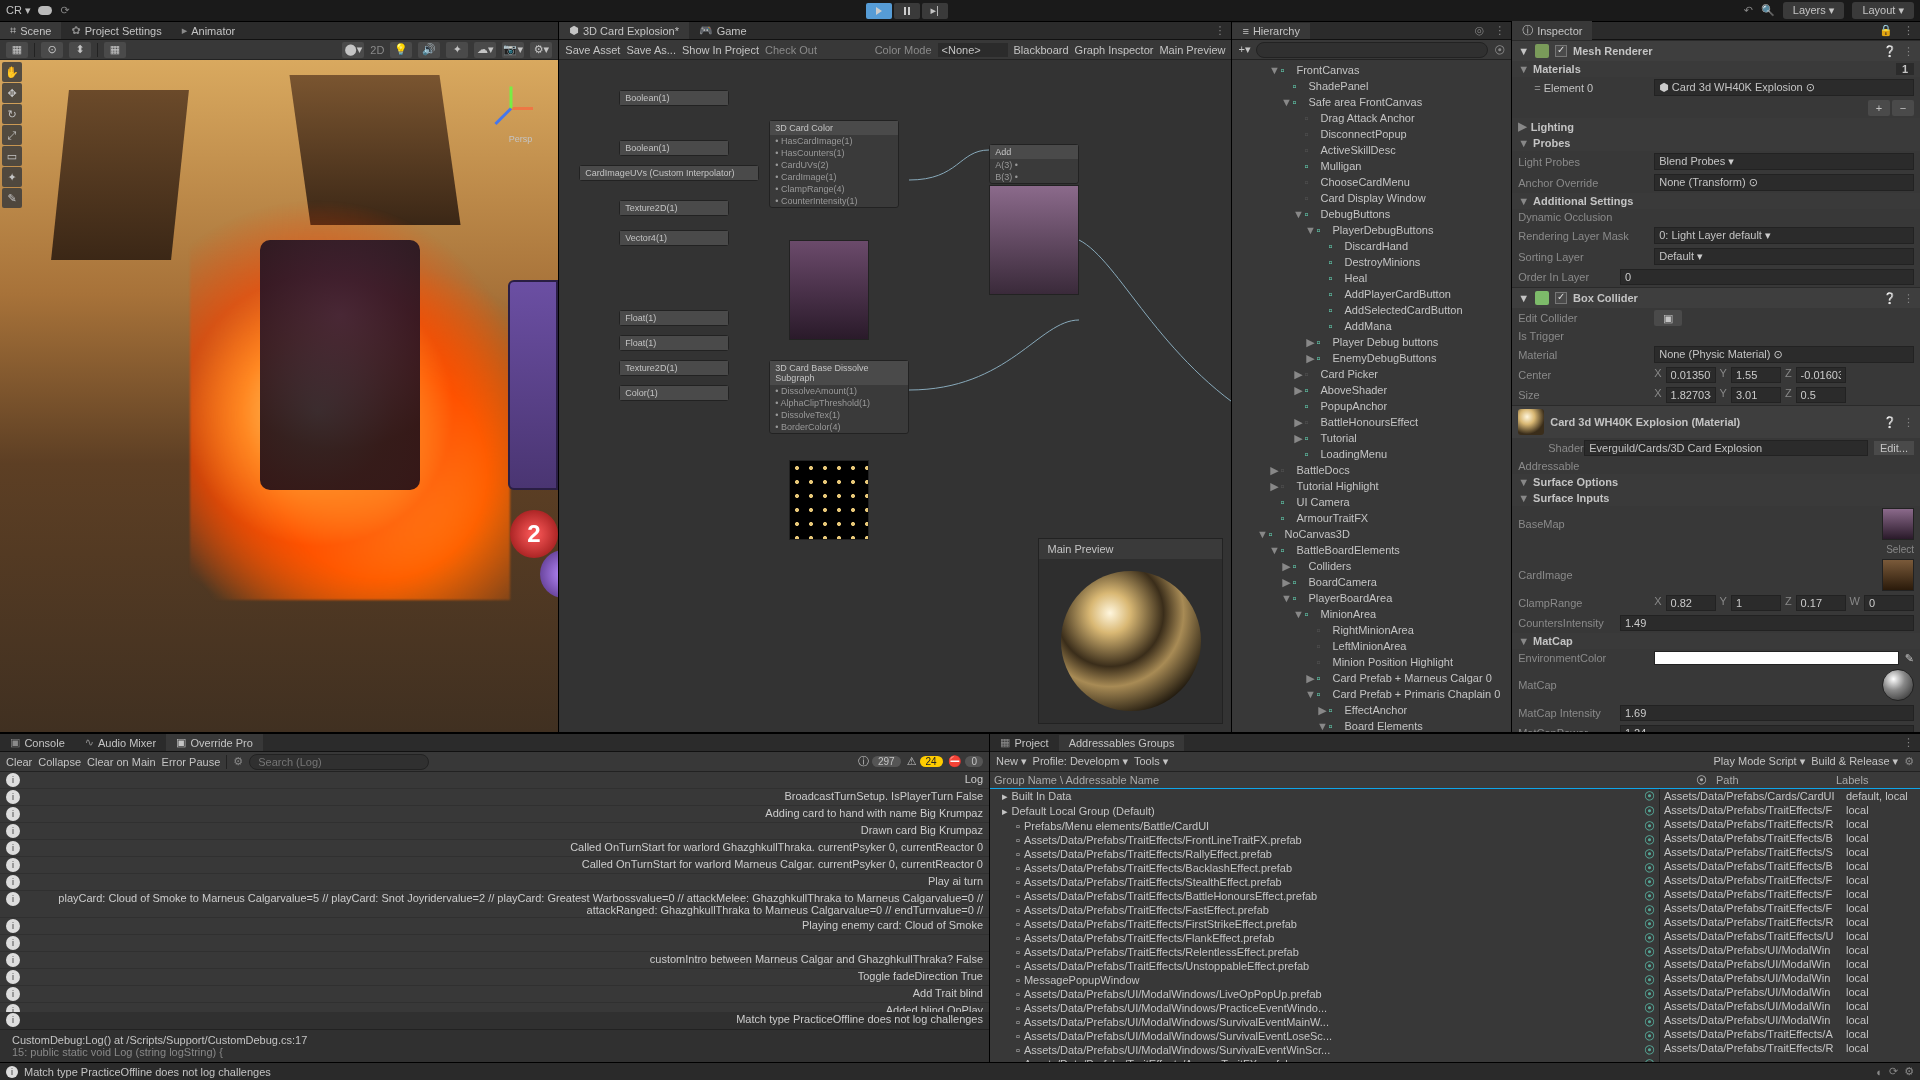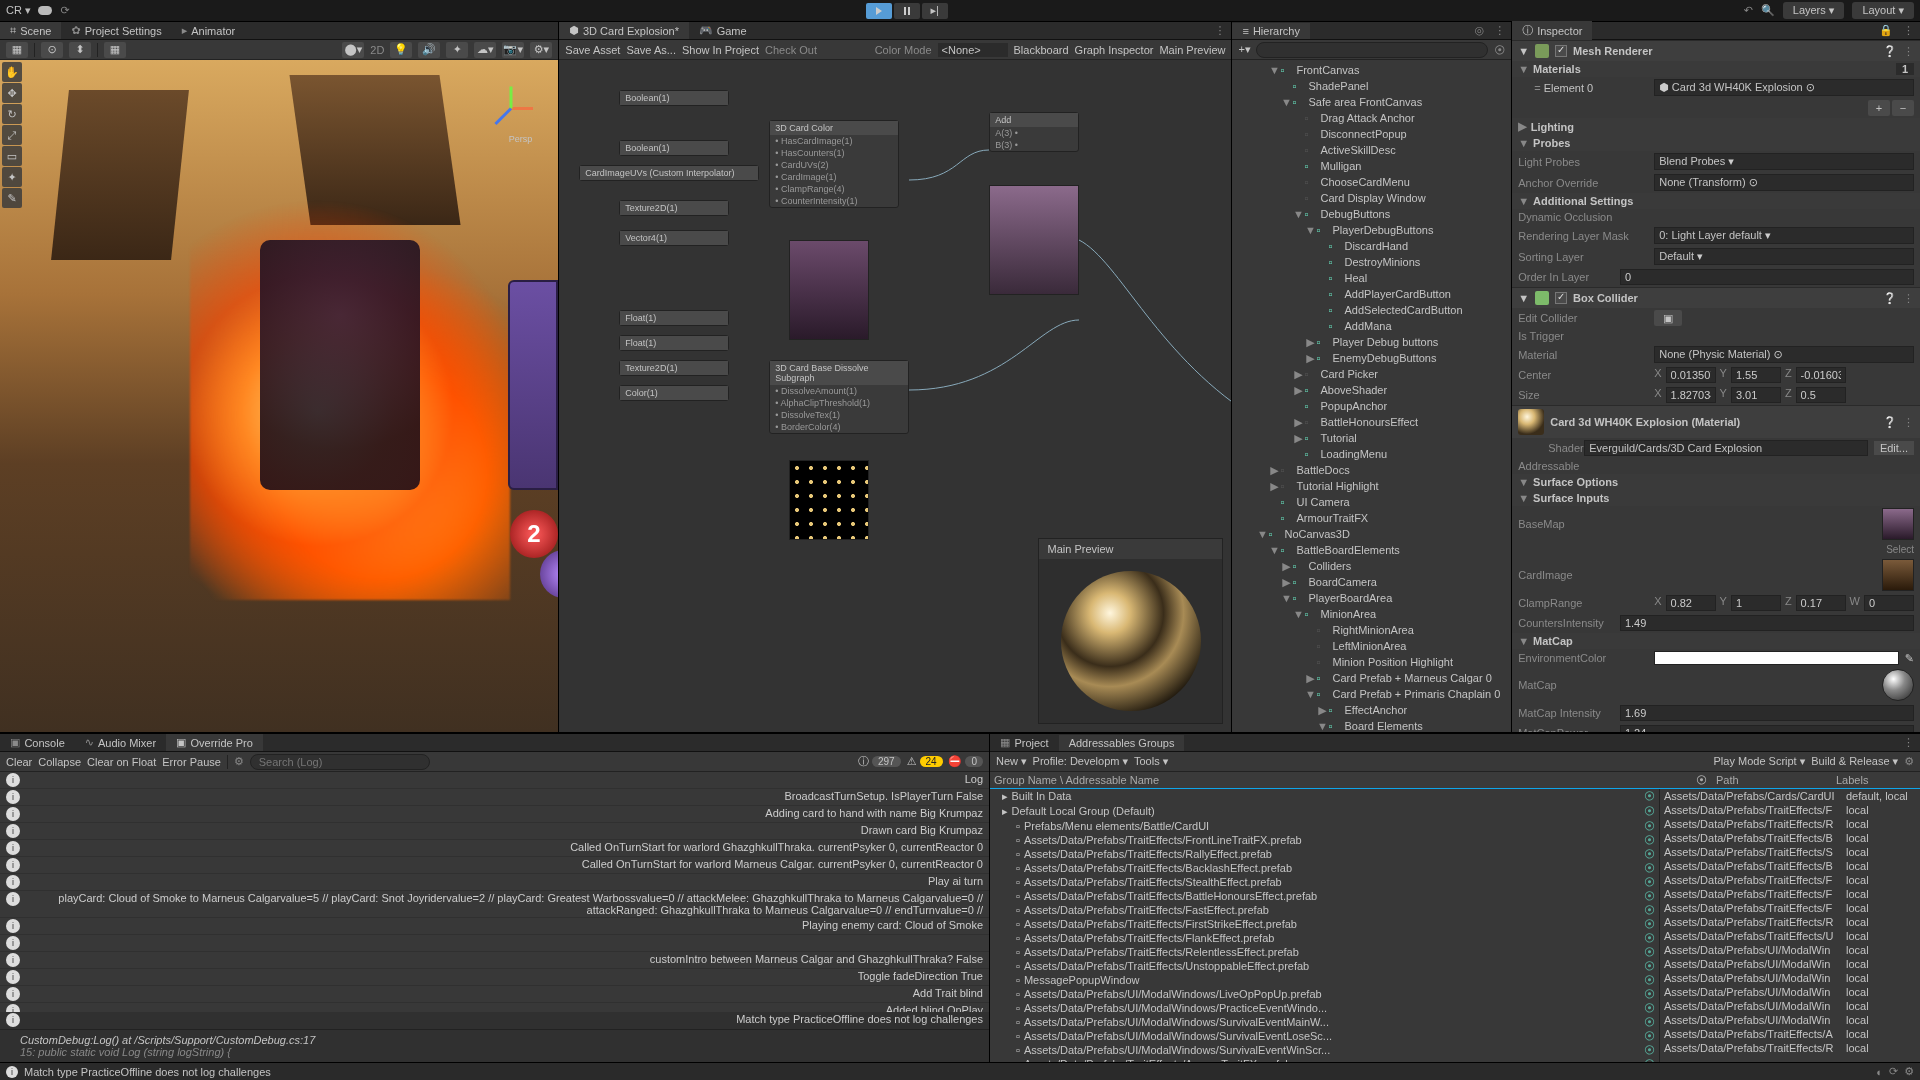--- a/index.html
+++ b/index.html
@@ -112,21 +112,21 @@
 
   
   .bottom{height:330px;display:flex;border-top:2px solid #000;}
   .btm-left{width:990px;display:flex;flex-direction:column;border-right:1px solid #000;background:#383838;}
   .btm-right{flex:1;display:flex;flex-direction:column;background:#383838;}
   .console-body{flex:1;overflow:auto;font-size:11px;}
   .log-line{display:flex;align-items:flex-start;gap:6px;padding:1px 6px;border-bottom:1px solid #303030;}
   .log-ico{width:14px;height:14px;flex-shrink:0;border-radius:7px;display:flex;align-items:center;justify-content:center;font-size:9px;}
   .log-ico.info{background:#ddd;color:#333;}
   .log-msg{flex:1;color:#ccc;text-align:right;}
-  .console-detail{border-top:1px solid #222;padding:4px 20px;color:#ccc;background:#303030;font-style:italic;}
+  .console-detail{border-top:1px solid #222;padding:4px 12px;color:#ccc;background:#303030;}
   .status-bar{height:18px;background:#2a2a2a;border-top:1px solid #000;display:flex;align-items:center;padding:0 6px;gap:6px;}
   .search{background:#303030;border:1px solid #222;border-radius:8px;padding:1px 8px;color:#888;}
 
   
   .addr-body{flex:1;display:flex;min-height:0;}
   .addr-tree{flex:1;overflow:auto;border-right:1px solid #222;}
   .addr-side{width:260px;overflow:auto;}
   .addr-row{display:flex;padding:1px 4px;gap:4px;white-space:nowrap;font-size:10px;color:#bbb;}
   .addr-row .c1{flex:1;overflow:hidden;text-overflow:ellipsis;}
   .addr-hd{display:flex;background:#3a3a3a;padding:2px 4px;border-bottom:1px solid #0ea5e9;}
@@ -279,21 +279,21 @@
 
         <div class="gnode" style="left:210px;top:300px;width:140px">
           <div class="hd">3D Card Base Dissolve Subgraph</div>
           <div class="row">• DissolveAmount(1)</div>
             <div class="row">• AlphaClipThreshold(1)</div>
           <div class="row">• DissolveTex(1)</div>
             <div class="row">• BorderColor(4)</div>
         </div>
         <div class="gprev" style="left:230px;top:400px;width:80px;height:80px;background:radial-gradient(circle,#e8c878 20%,#000 22%) 0 0/14px 14px"></div>
 
-        <div class="gnode" style="left:430px;top:52px;width:90px">
+        <div class="gnode" style="left:430px;top:84px;width:90px">
             <div class="hd">Add</div>
             <div class="row">A(3) •</div>
             <div class="row">B(3) •</div>
           </div>
         <div class="gprev" style="left:430px;top:125px;width:90px;height:110px;background:linear-gradient(#8b6a8b,#3a2a3a)"></div>
 
         <svg class="wire" style="left:0;top:0;width:100%;height:100%">
           <path d="M350 120 C 400 120 400 90 430 90" stroke="#8ab" fill="none"></path>
           <path d="M350 330 C 450 330 480 260 520 260" stroke="#8ab" fill="none"></path>
           <path d="M520 180 C 560 200 600 300 700 360" stroke="#8ab" fill="none"></path>
@@ -780,21 +780,21 @@
     <div class="btm-left">
       <div class="panel-tabs">
         <div class="ptab inactive">▣ <span>Console</span></div>
         <div class="ptab inactive">∿ <span>Audio Mixer</span></div>
         <div class="ptab">▣ <span>Override Pro</span></div>
         <div class="flex-spacer"></div>
       </div>
       <div class="toolbar">
         <span>Clear</span>
         <span>Collapse</span>
-        <span>Clear on Float</span>
+        <span>Clear on Main</span>
         <span>Error Pause</span>
         <span class="sep"></span>
         <span style="color:#888">⚙</span>
         <input class="search" style="width: 180px;" placeholder="Search (Log)">
         <div class="flex-spacer"></div>
         <span>ⓘ <span class="count-badge">297</span></span>
         <span>⚠ <span class="count-badge warn">24</span></span>
         <span>⛔ <span class="count-badge">0</span></span>
       </div>
       <div class="console-body" id="console-lines">

